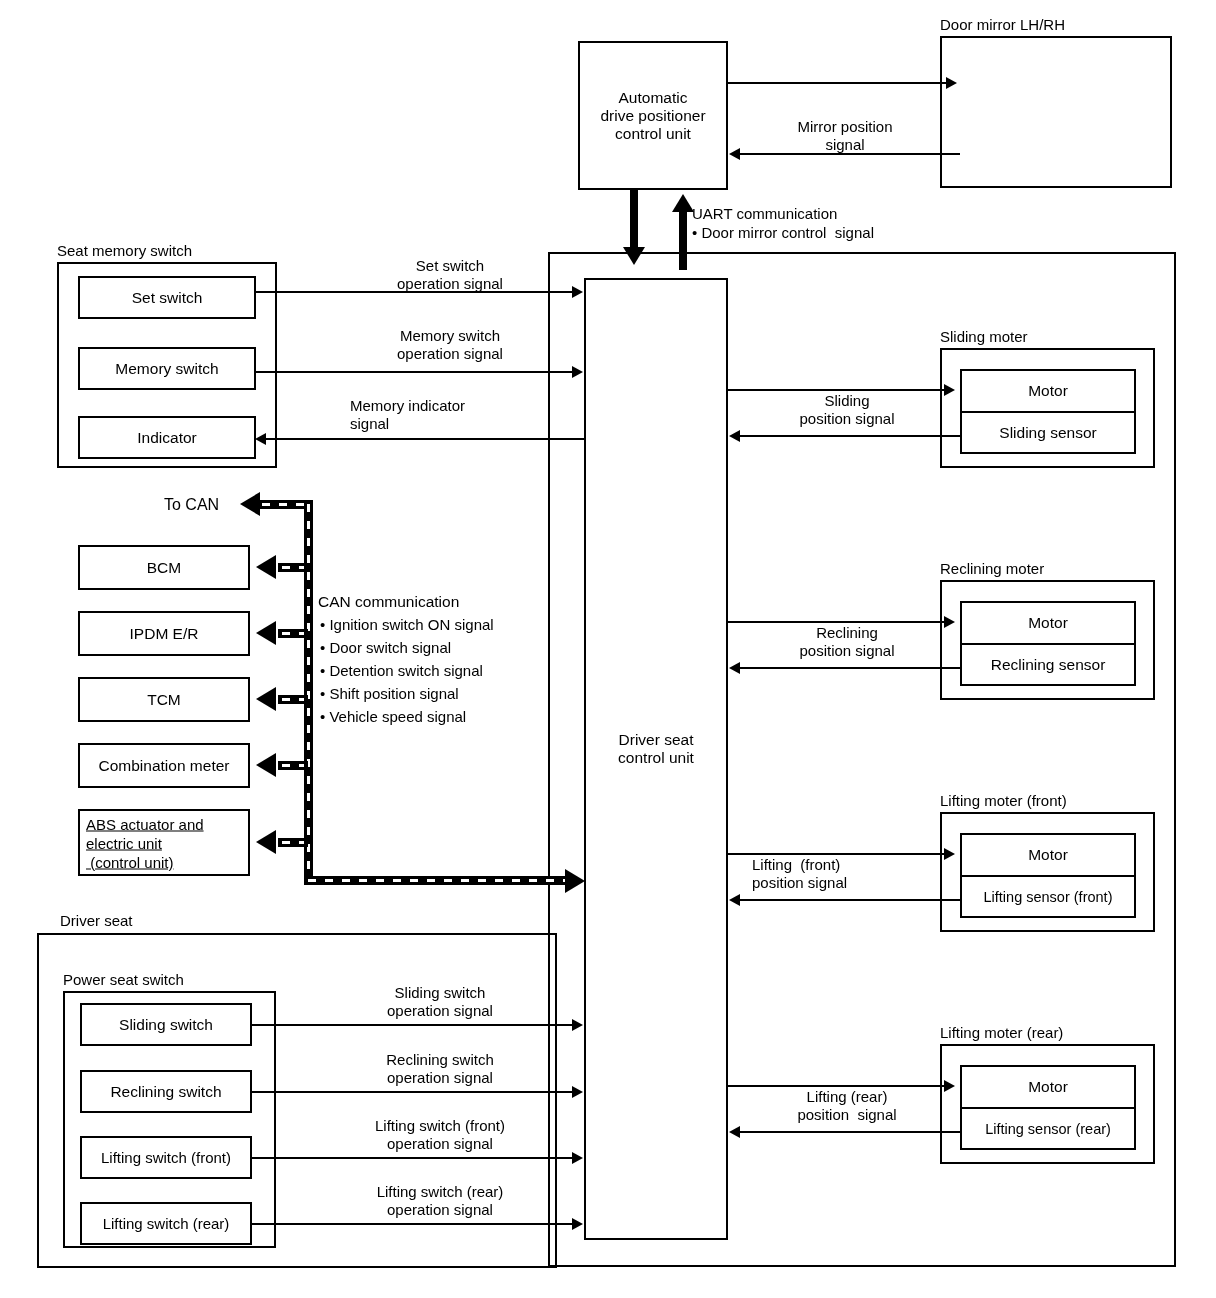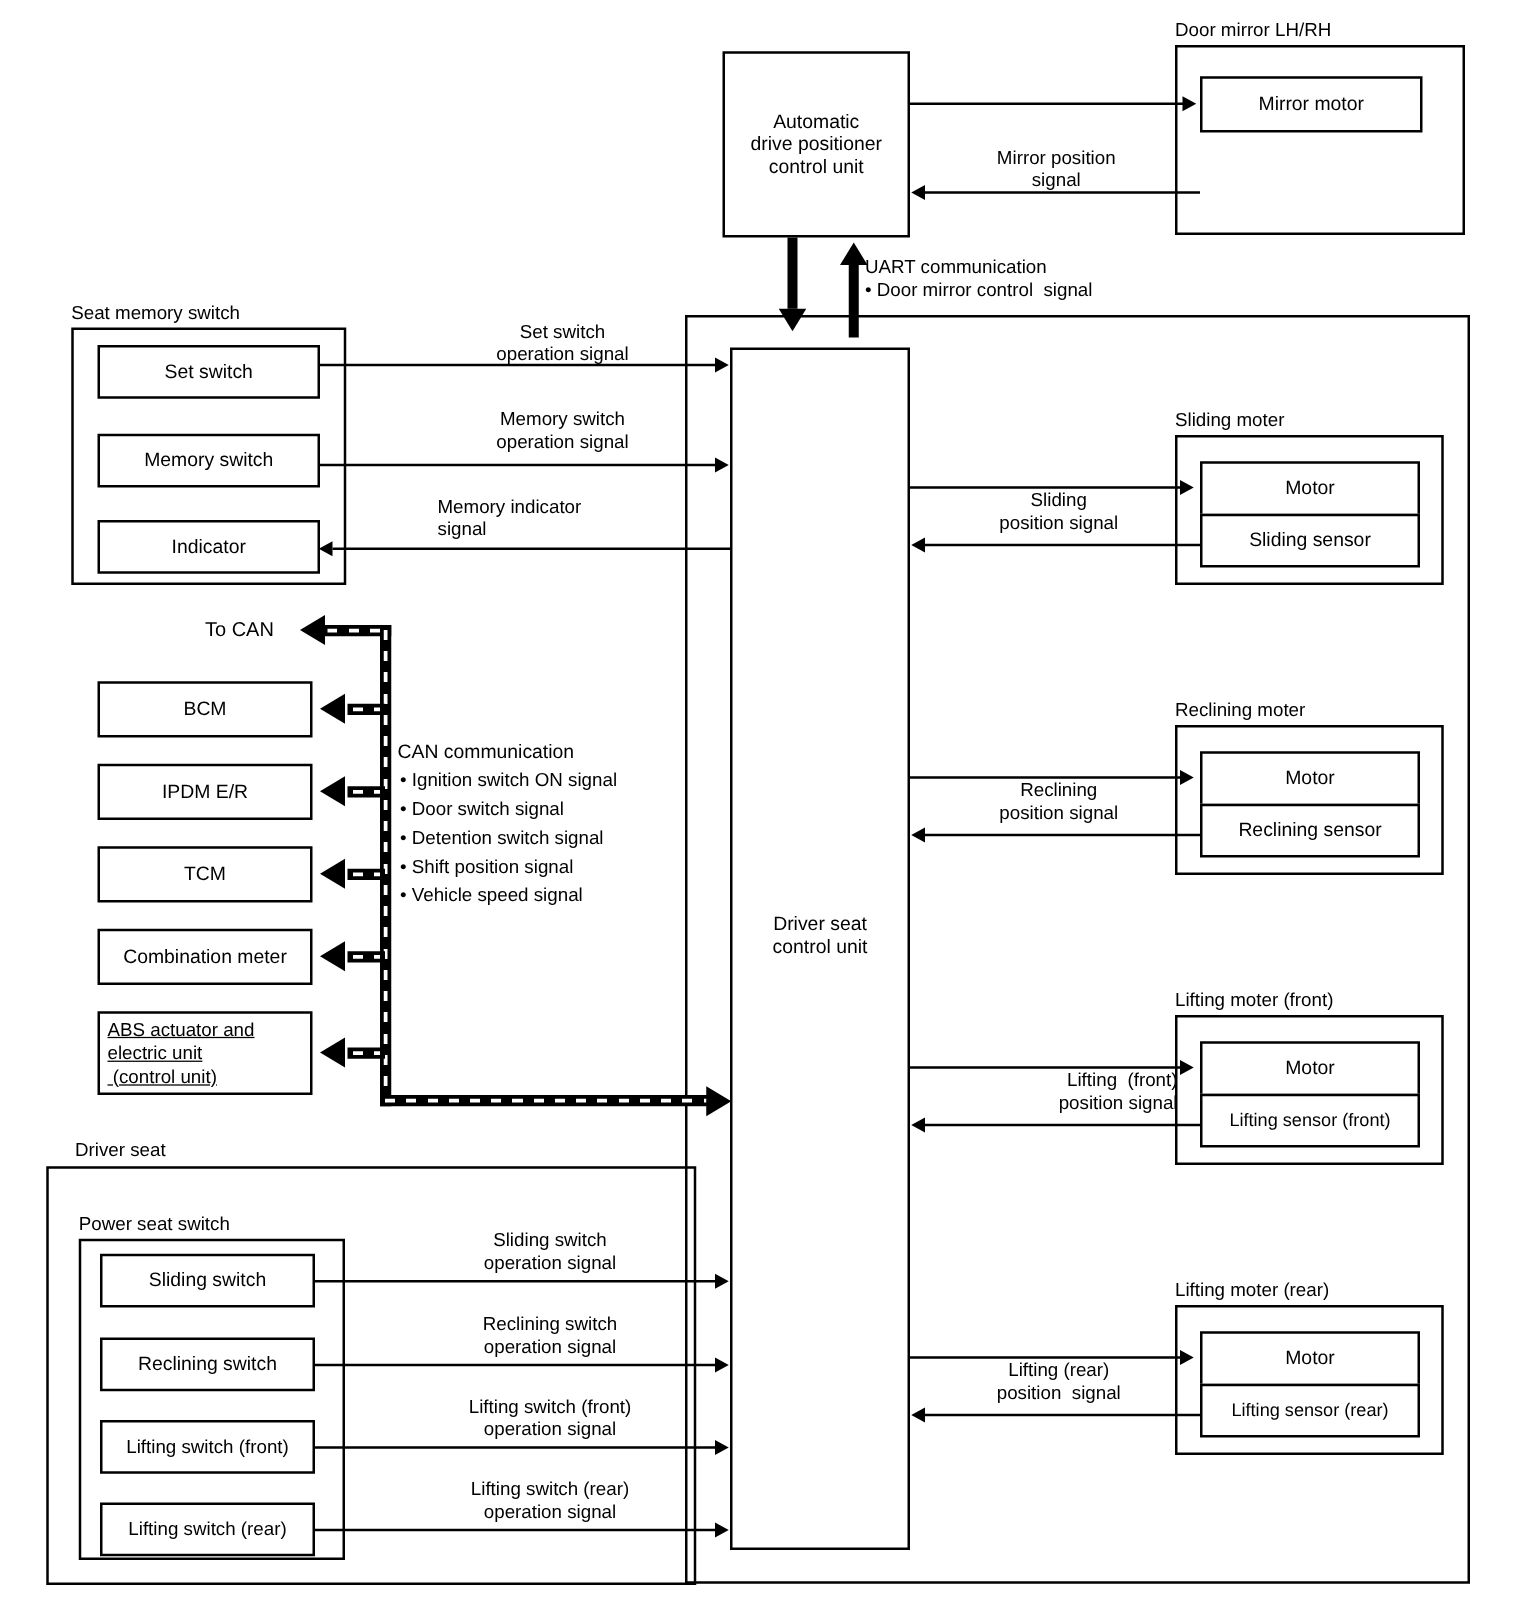--- a/index.html
+++ b/index.html
@@ -123,23 +123,20 @@
   <div class="group" style="left:548px;top:252px;width:628px;height:1015px;"></div>
 
   <div class="box" style="left:578px;top:41px;width:150px;height:149px;">
     <div class="boxtext">Automatic
 drive positioner
 control unit</div>
   </div>
 
   <div class="cap" style="left:940px;top:16px;width:230px;">Door mirror LH/RH</div>
   <div class="group" style="left:940px;top:36px;width:232px;height:152px;"></div>
-  <div class="box" style="left:960px;top:61px;width:178px;height:45px;">
-    <div class="boxtext">Mirror motor</div>
-  </div>
 
   <div class="hline" style="left:728px;top:82px;width:220px;"></div>
   <div class="ar-r" style="left:946px;top:77px;"></div>
 
   <div class="hline" style="left:740px;top:153px;width:220px;"></div>
   <div class="ar-l" style="left:729px;top:148px;"></div>
   <div class="lbl c" style="left:760px;top:108px;width:170px;text-align:center;margin-top:10px;">Mirror position
 signal</div>
 
   <div class="uartbar" style="left:630px;top:190px;height:57px;"></div>
@@ -303,21 +300,21 @@
   <div class="box" style="left:960px;top:833px;width:176px;height:44px;">
     <div class="boxtext">Motor</div>
   </div>
   <div class="box" style="left:960px;top:875px;width:176px;height:43px;">
     <div class="boxtext" style="font-size:14.5px;">Lifting sensor (front)</div>
   </div>
   <div class="hline" style="left:728px;top:853px;width:218px;"></div>
   <div class="ar-r" style="left:944px;top:848px;"></div>
   <div class="hline" style="left:740px;top:899px;width:220px;"></div>
   <div class="ar-l" style="left:729px;top:894px;"></div>
-  <div class="lbl" style="left:752px;top:856px;width:190px;text-align:right;">Lifting  (front)
+  <div class="lbl" style="left:752px;top:856px;width:190px;text-align:left;">Lifting  (front)
 position signal</div>
 
   <div class="cap" style="left:940px;top:1024px;width:215px;">Lifting moter (rear)</div>
   <div class="group" style="left:940px;top:1044px;width:215px;height:120px;"></div>
   <div class="box" style="left:960px;top:1065px;width:176px;height:44px;">
     <div class="boxtext">Motor</div>
   </div>
   <div class="box" style="left:960px;top:1107px;width:176px;height:43px;">
     <div class="boxtext" style="font-size:14.5px;">Lifting sensor (rear)</div>
   </div>

